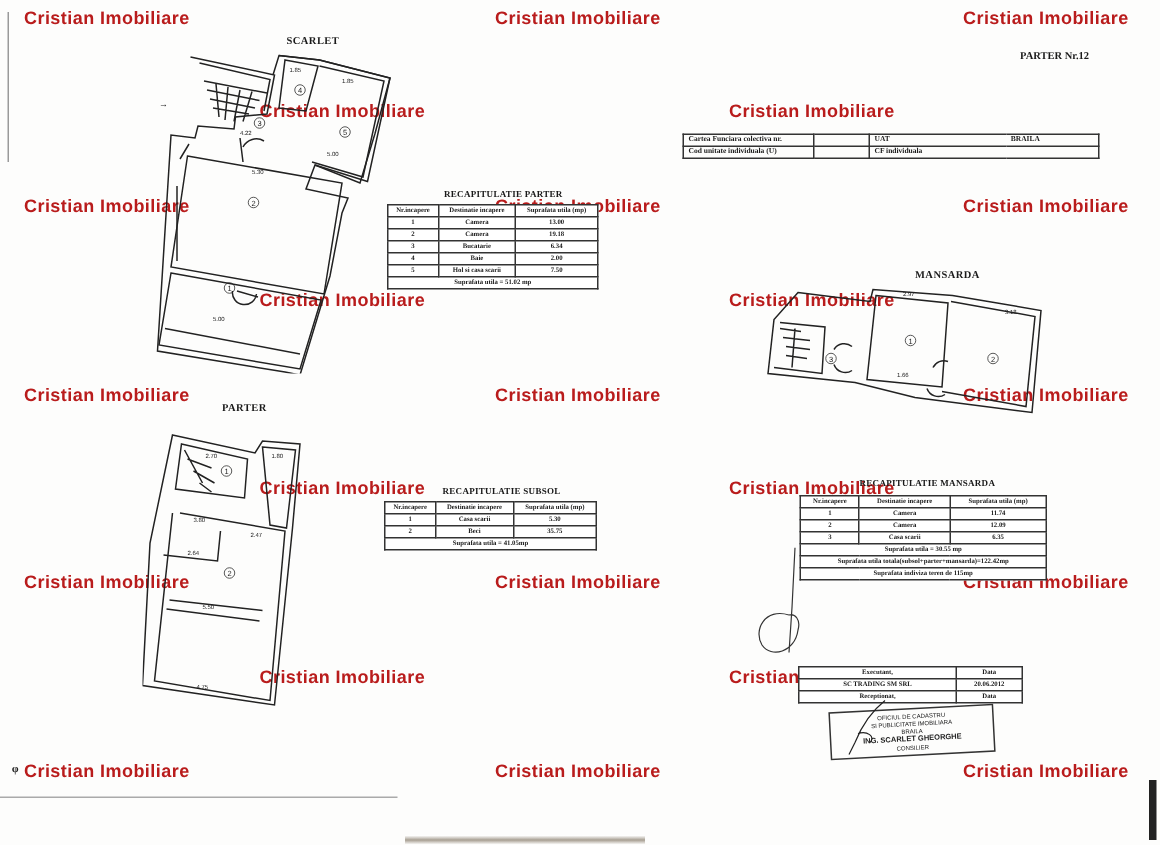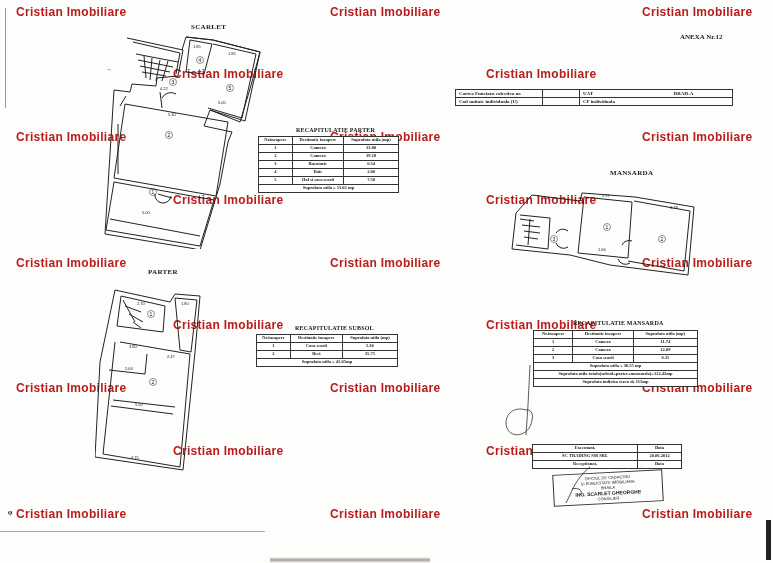--- a/index.html
+++ b/index.html
@@ -54,21 +54,21 @@
 <div class="wm" style="left:16px;top:507px">Cristian Imobiliare</div>
 <div class="wm" style="left:330px;top:507px">Cristian Imobiliare</div>
 <div class="wm" style="left:642px;top:507px">Cristian Imobiliare</div>
 
 <div class="edge-line" style="left:5px;top:8px;width:1px;height:100px;background:#9a9a9a"></div>
 <div class="edge-line" style="left:0;top:531px;width:265px;height:1px;background:#aaa"></div>
 <div class="edge-line" style="left:270px;top:557px;width:160px;height:6px;background:linear-gradient(#fff,#6d5f4a,#fff);opacity:0.6"></div>
 <div class="edge-line" style="left:766px;top:520px;width:5px;height:40px;background:#222"></div>
 <div class="abs" style="left:8px;top:507px;font-size:12px;font-weight:bold">ᵠ</div>
 
-<div class="anexa" style="left:680px;top:33px">ANEXA Nr.12</div>
+<div class="anexa" style="left:680px;top:33px">PARTER Nr.12</div>
 
 <table class="cf" style="left:455px;top:89px;width:278px">
   <tbody>
       <tr>
     <td style="width:80px">Cartea Funciara colectiva nr.</td>
     <td style="width:30px"></td>
     <td style="border-right:none">UAT</td>
     <td style="border-left:none">BRAILA</td>
   </tr>
   <tr>
@@ -210,21 +210,21 @@
         <td>2</td>
         <td>Beci</td>
         <td>35.75</td>
       </tr>
   <tr>
         <td colspan="3">Suprafata utila = 41.05mp</td>
       </tr>
 </tbody>
   </table>
 
-<div class="title" style="left:610px;top:169px">MANSARDA</div>
+<div class="title" style="left:610px;top:179px">MANSARDA</div>
 <div class="plan" style="left:510px;top:185px">
   <svg width="195" height="95" viewBox="0 0 195 95">
     <g fill="none" stroke="#222" stroke-width="1">
       <path d="M22 10 L70 16 L72 8 L125 12 L184 22 L178 90 L100 80 L60 70 L2 64 L6 28 Z"></path>
       <path d="M10 30 L40 33 L38 64 L6 60"></path>
       <path d="M74 12 L122 17 L118 73 L68 68 Z"></path>
       <path d="M124 16 L180 26 L174 86 L118 76"></path>
       <path d="M10 34 L24 36 M12 40 L30 42 M14 46 L30 48 M14 52 L28 54 M20 34 L18 60"></path>
       <path d="M46 48 a8 8 0 0 1 12 -2 M46 58 a8 8 0 0 0 12 4"></path>
       <path d="M112 60 a8 8 0 0 1 10 -4 M108 74 a8 8 0 0 0 12 4"></path>

